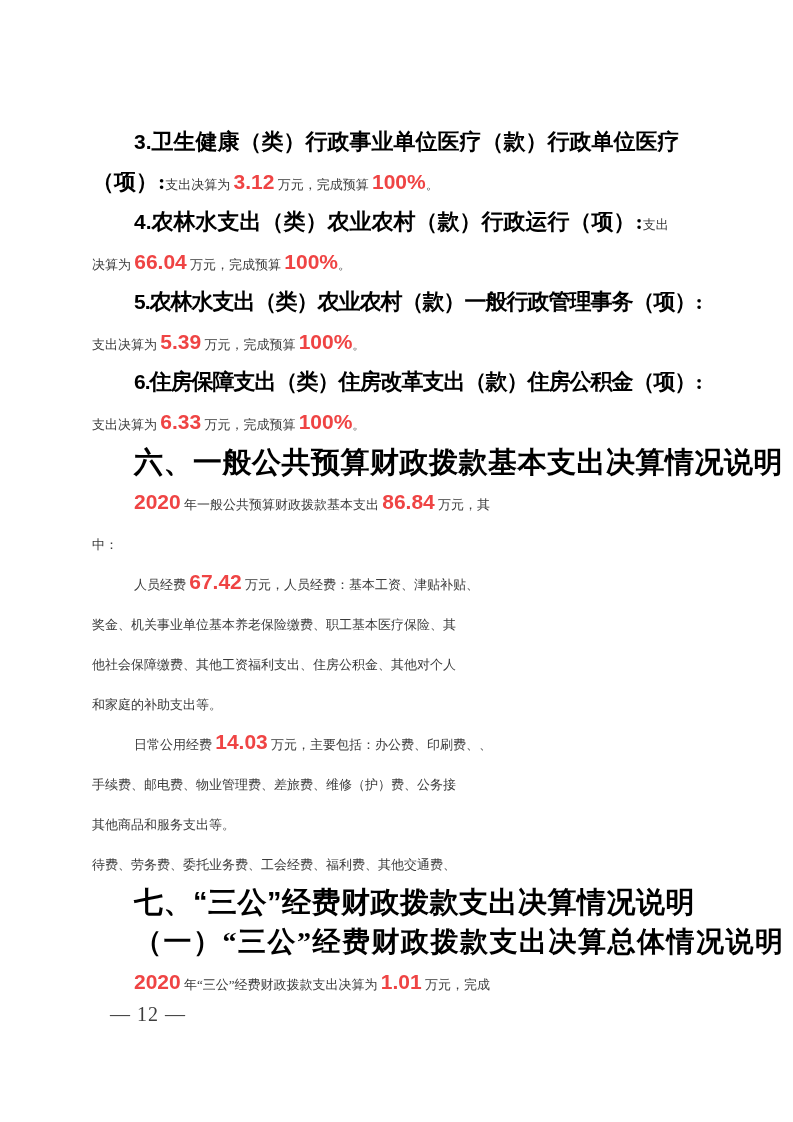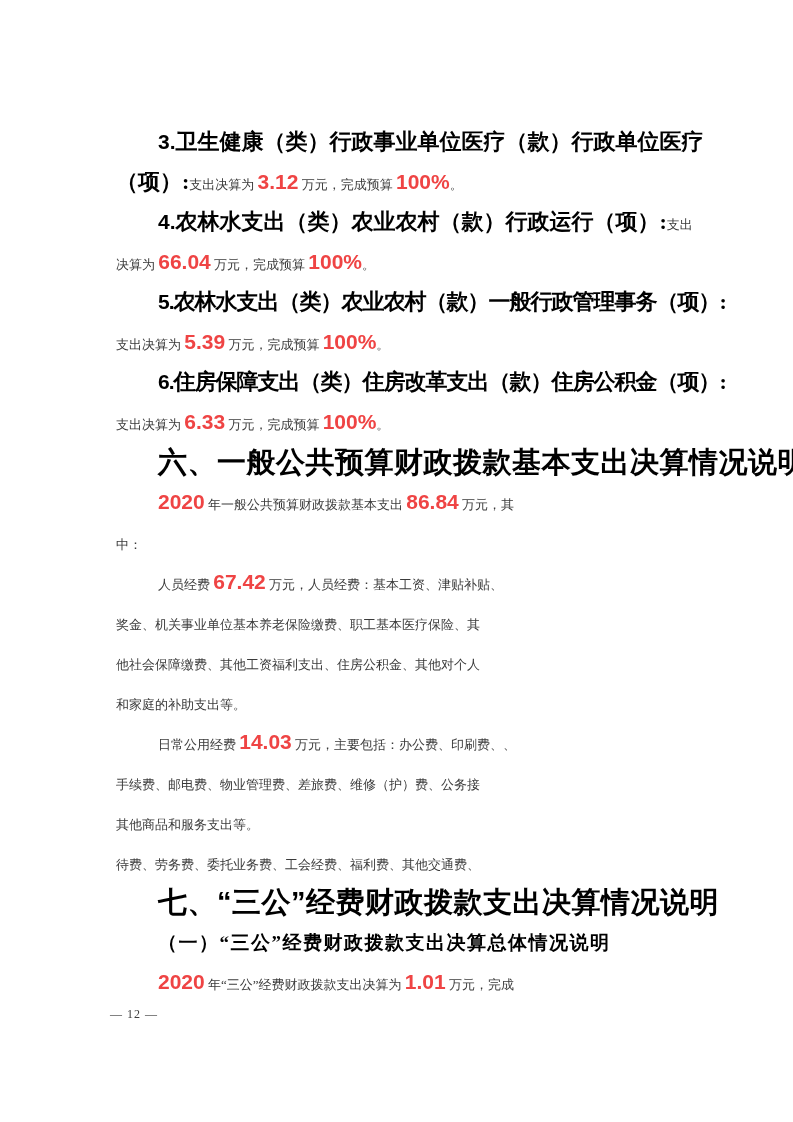--- a/index.html
+++ b/index.html
@@ -11,21 +11,21 @@
     position: relative;
     width: 793px;
     height: 1122px;
     background: #ffffff;
     overflow: hidden;
     font-family: "Liberation Serif", serif;
   }
   .content {
     position: absolute;
     top: 122px;
-    left: 116px;
+    left: 92px;
     width: 588px;
   }
   .line {
     height: 40px;
     line-height: 40px;
     white-space: nowrap;
     font-size: 21px;
     color: #2b2b2b;
   }
   .line.indent { padding-left: 42px; }
@@ -64,32 +64,32 @@
     font-family: "Liberation Sans", sans-serif;
     font-weight: 700;
     font-size: 29px;
     color: #000000;
     letter-spacing: 0.5px;
   }
   
   .seg-kaitib {
     font-family: "Liberation Serif", serif;
     font-weight: 700;
-    font-size: 19px;
+    font-size: 28px;
     color: #000000;
     letter-spacing: 1.5px;
   }
   .footer {
     position: absolute;
     top: 1000px;
     left: 110px;
     height: 28px;
     line-height: 28px;
     font-family: "Liberation Serif", serif;
-    font-size: 12px;
+    font-size: 20px;
     color: #3d3d3d;
     letter-spacing: 1px;
   }
 </style>
 </head>
 <body>
 
 <div class="page">
   <div class="content">
       <div class="line indent"><span class="seg-numb">3.</span><span class="seg-hb">卫生健康（类）行政事业单位医疗（款）行政单位医疗</span></div>

